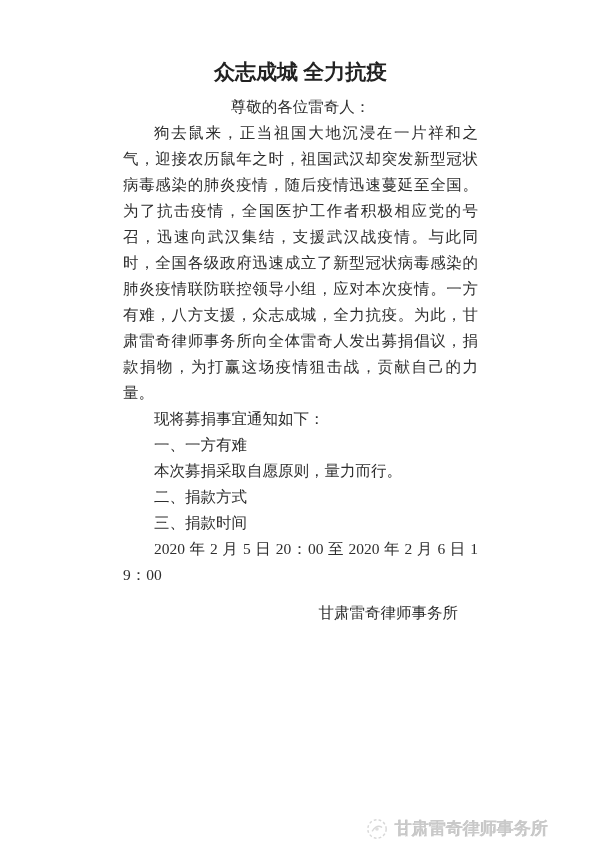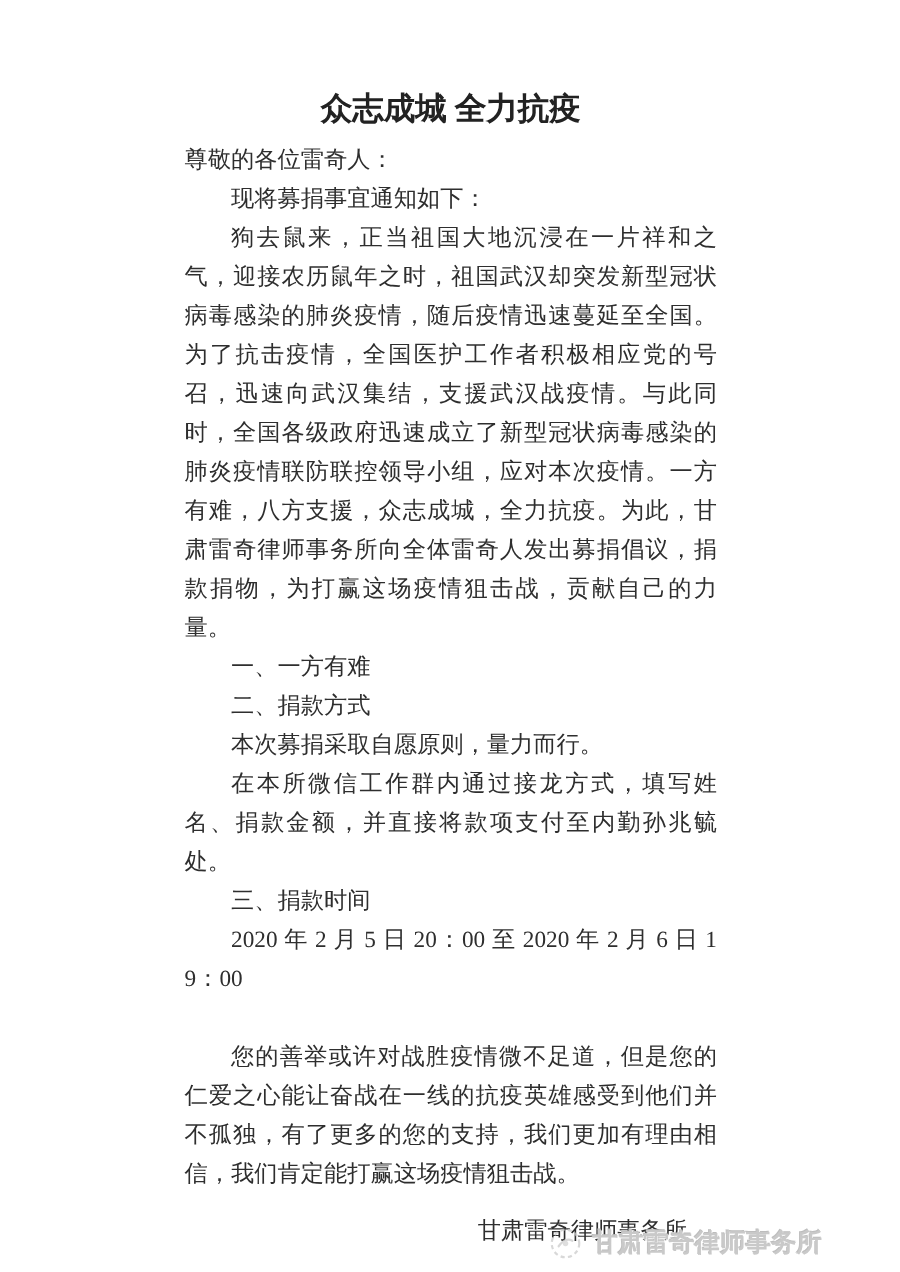--- a/index.html
+++ b/index.html
@@ -27,20 +27,21 @@
     font-weight: bold;
     line-height: 1.22;
     color: #222222;
   }
   .title span { display: block; }
   .salutation {
     margin: 8px 0 0 0;
     font-size: 15.5px;
     line-height: 26px;
     color: #2e2e2e;
+    text-align: center;
   }
   .para {
     margin: 0;
     font-size: 15.5px;
     line-height: 26px;
     text-align: justify;
     text-indent: 2em;
     color: #2e2e2e;
     word-break: break-all;
   }
@@ -80,29 +81,27 @@
 
 <div class="page">
   <div class="content">
 
     <h1 class="title">
       <span>众志成城 全力抗疫</span>
     </h1>
 
     <p class="salutation">尊敬的各位雷奇人：</p>
 
+    <p class="para">狗去鼠来，正当祖国大地沉浸在一片祥和之气，迎接农历鼠年之时，祖国武汉却突发新型冠状病毒感染的肺炎疫情，随后疫情迅速蔓延至全国。为了抗击疫情，全国医护工作者积极相应党的号召，迅速向武汉集结，支援武汉战疫情。与此同时，全国各级政府迅速成立了新型冠状病毒感染的肺炎疫情联防联控领导小组，应对本次疫情。一方有难，八方支援，众志成城，全力抗疫。为此，甘肃雷奇律师事务所向全体雷奇人发出募捐倡议，捐款捐物，为打赢这场疫情狙击战，贡献自己的力量。</p>
     <p class="para">现将募捐事宜通知如下：</p>
-    <p class="para">狗去鼠来，正当祖国大地沉浸在一片祥和之气，迎接农历鼠年之时，祖国武汉却突发新型冠状病毒感染的肺炎疫情，随后疫情迅速蔓延至全国。为了抗击疫情，全国医护工作者积极相应党的号召，迅速向武汉集结，支援武汉战疫情。与此同时，全国各级政府迅速成立了新型冠状病毒感染的肺炎疫情联防联控领导小组，应对本次疫情。一方有难，八方支援，众志成城，全力抗疫。为此，甘肃雷奇律师事务所向全体雷奇人发出募捐倡议，捐款捐物，为打赢这场疫情狙击战，贡献自己的力量。</p>
     <p class="para">一、一方有难</p>
+    <p class="para">本次募捐采取自愿原则，量力而行。</p>
     <p class="para">二、捐款方式</p>
-    <p class="para">本次募捐采取自愿原则，量力而行。</p>
-    <p class="para">在本所微信工作群内通过接龙方式，填写姓名、捐款金额，并直接将款项支付至内勤孙兆毓处。</p>
     <p class="para">三、捐款时间</p>
     <p class="para">2020 年 2 月 5 日 20：00 至 2020 年 2 月 6 日 19：00</p>
-    <p class="para closing">您的善举或许对战胜疫情微不足道，但是您的仁爱之心能让奋战在一线的抗疫英雄感受到他们并不孤独，有了更多的您的支持，我们更加有理由相信，我们肯定能打赢这场疫情狙击战。</p>
 
     <p class="signature">甘肃雷奇律师事务所</p>
 
   </div>
 
   <div class="watermark">
     <svg class="seal" viewBox="0 0 24 24" aria-hidden="true">
       <circle cx="12" cy="12" r="10" fill="none" stroke="#cccccc" stroke-width="1.6" stroke-dasharray="3 2.4"></circle>
       <path d="M7 14 q5 -7 10 -4" fill="none" stroke="#cccccc" stroke-width="1.6" stroke-linecap="round"></path>
       <circle cx="12" cy="12" r="2" fill="#d4d4d4"></circle>

